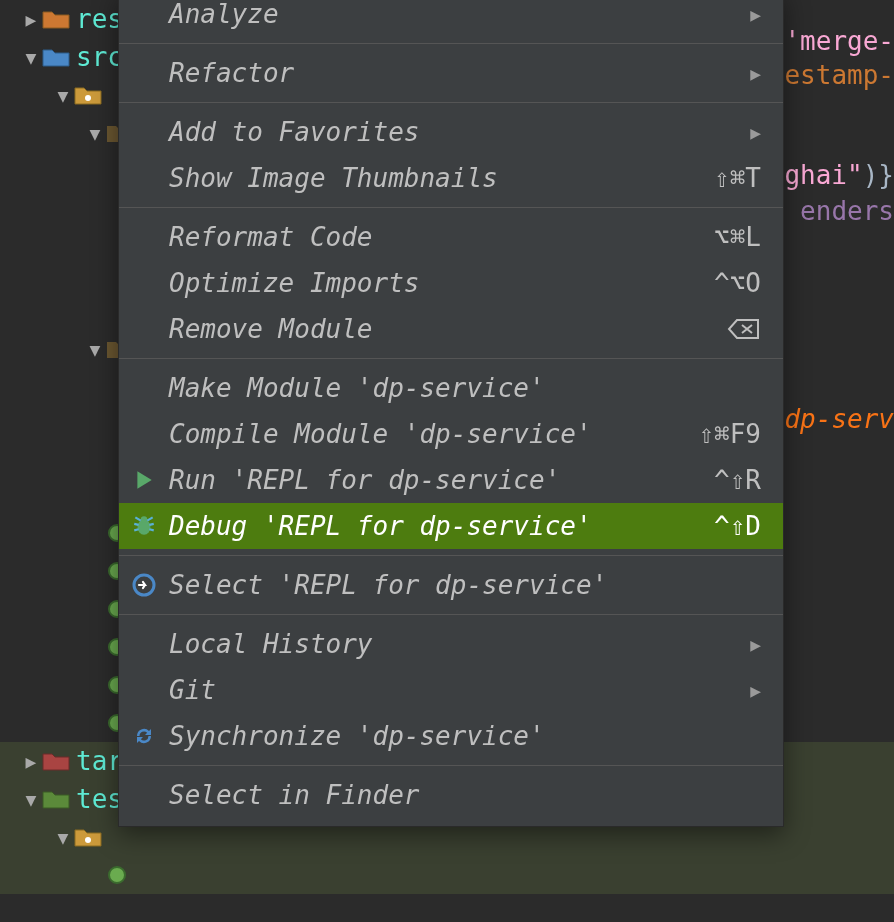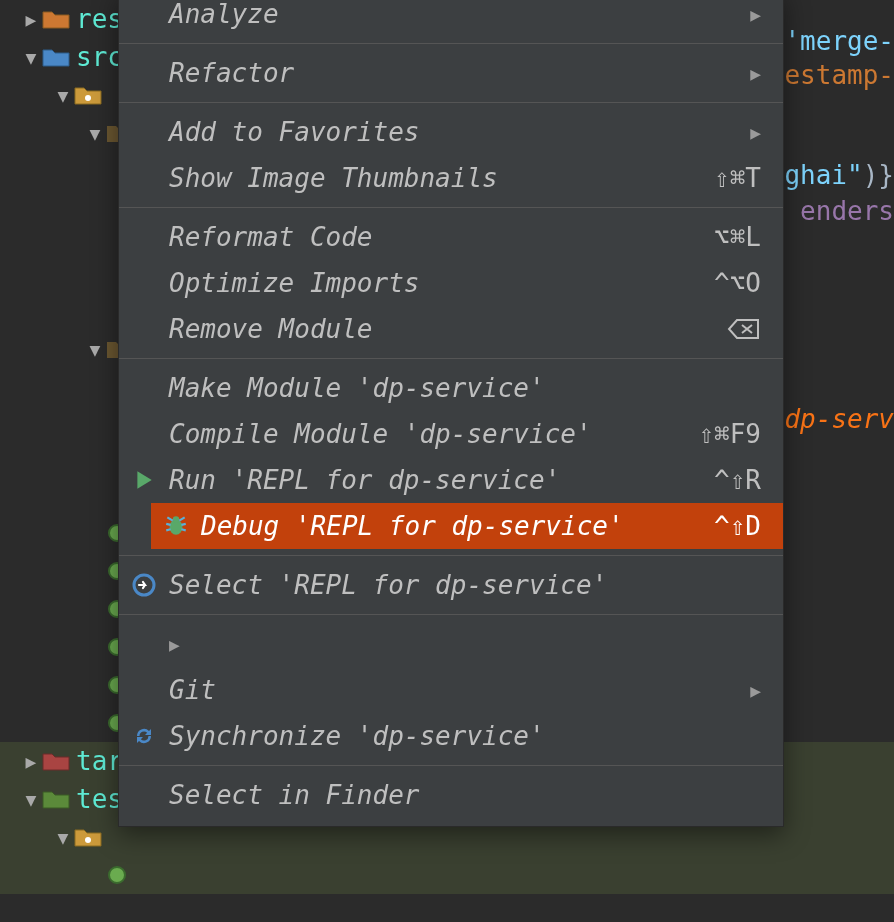--- a/index.html
+++ b/index.html
@@ -54,21 +54,21 @@
     border: 2px solid #3b6b2e;
   }
 
   
   .code-frag {
     position: absolute;
     right: 0;
     font-family: "Menlo", monospace;
     white-space: nowrap;
   }
-  .tok-str   { color: #7dd3fc; }
+  .tok-str   { color: #f9a8d4; }
   .tok-kw    { color: #cc7832; }
   .tok-ident { color: #9876aa; }
   .tok-plain { color: #a9b7c6; }
   .tok-comment { color: #f97316; font-style: italic; }
 
   
   .menu {
     position: absolute;
     left: 118px;
     top: -10px;
@@ -99,23 +99,22 @@
   .menu-arrow {
     color: #9a9a9a;
     font-size: 18px;
   }
   .menu-sep {
     height: 1px;
     background: #555555;
     margin: 6px 0;
   }
   .menu-item.highlight {
-    background: #c2410c;
+    background: #4d7c0f;
     color: #ffffff;
-    margin-left: 32px;
   }
   .menu-item.highlight .menu-shortcut { color: #ffffff; }
 
   
   svg { display: block; }
 </style>
 </head>
 <body>
 
 <div class="tree">
@@ -311,20 +310,21 @@
       <span class="menu-icon">
         <svg width="24" height="24" viewBox="0 0 24 24">
           <circle cx="12" cy="12" r="10" fill="none" stroke="#4a88c7" stroke-width="3"></circle>
           <path d="M7 12l6 0 -2 -3 m2 3 -2 3" stroke="#ffffff" stroke-width="2.2" fill="none" stroke-linecap="round"></path>
         </svg>
       </span>
       <span class="menu-label">Select 'REPL for dp-service'</span>
     </div>
     <div class="menu-sep"></div>
     <div class="menu-item">
+      <span class="menu-label">Local History</span>
       <span class="menu-arrow">▶</span>
     </div>
     <div class="menu-item">
       <span class="menu-label">Git</span>
       <span class="menu-arrow">▶</span>
     </div>
     <div class="menu-item">
       <span class="menu-icon">
         <svg width="24" height="24" viewBox="0 0 24 24">
           <path d="M5 12a7 7 0 0 1 12-5l2-2v6h-6l2.2-2.2A4.5 4.5 0 0 0 7.5 12z" fill="#4a88c7"></path>

